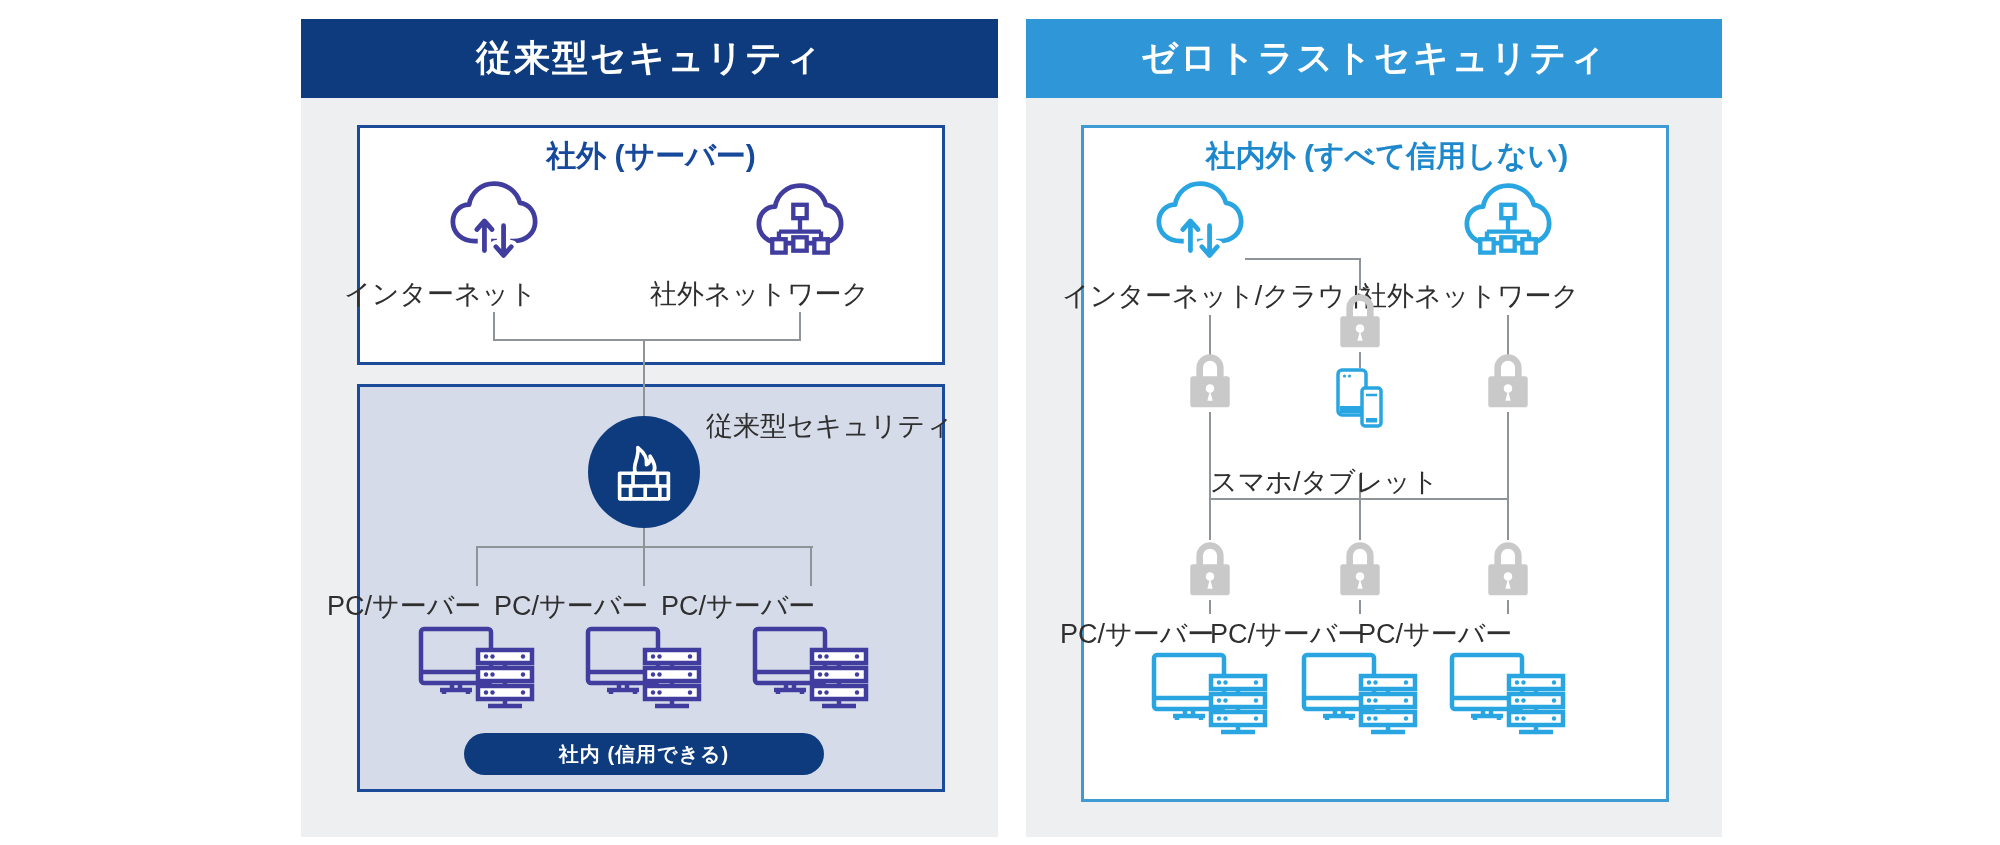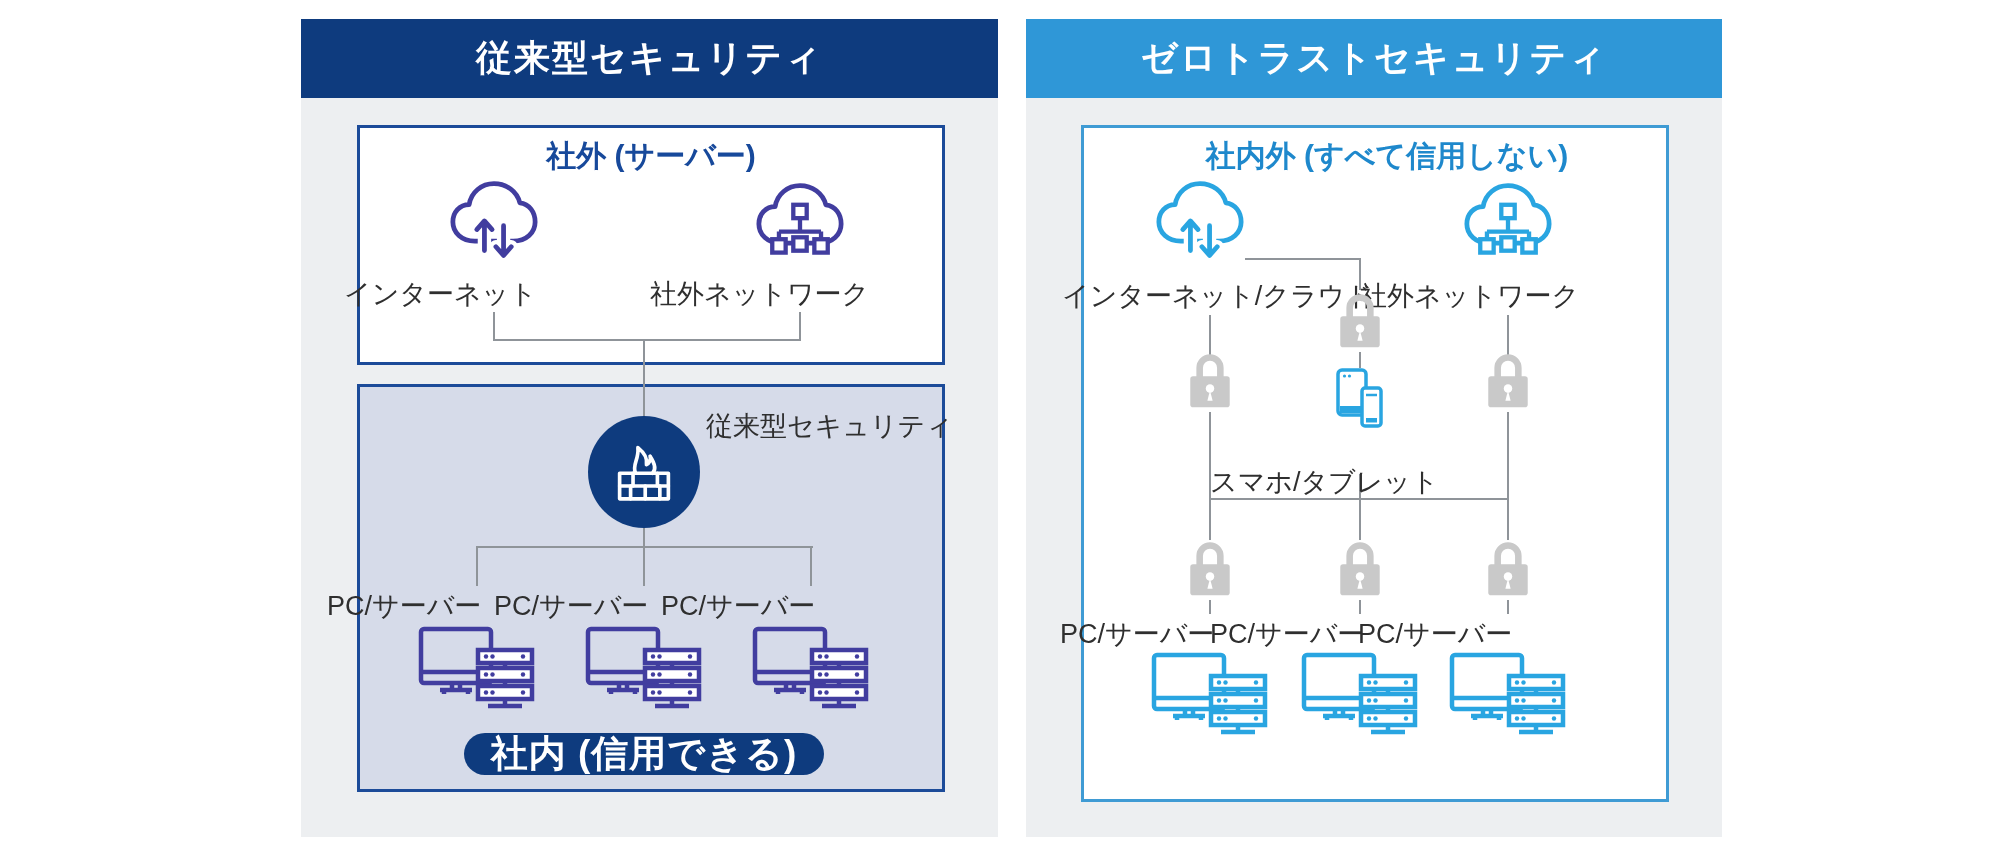--- a/index.html
+++ b/index.html
@@ -35,21 +35,21 @@
   .lbl{position:absolute;font-size:27px;color:var(--text);text-align:left;white-space:nowrap;z-index:4;}
   .line{position:absolute;background:var(--line-gray);z-index:3;}
   .icon{position:absolute;z-index:5;line-height:0;}
   .icon svg{display:block;}
   .ic-purple{color:var(--purple);}
   .ic-blue{color:var(--light-blue);}
   .ic-lock{color:var(--lock-gray);}
   .fw-circle{position:absolute;background:var(--navy);border-radius:50%;z-index:5;
              display:flex;align-items:center;justify-content:center;color:#fff;}
   .pill{position:absolute;background:var(--navy);border-radius:22px;color:#fff;font-weight:bold;
-        font-size:37px;display:flex;align-items:center;justify-content:center;z-index:6;letter-spacing:1px;}
+        font-size:20px;display:flex;align-items:center;justify-content:center;z-index:6;letter-spacing:1px;}
 </style>
 </head>
 <body>
 
 <svg width="0" height="0" style="position:absolute" aria-hidden="true">
   <defs>
 
     <symbol id="sym-cloud-updown" viewBox="0 0 100 92">
       <path d="M30 68 C16 68 7 59 7 48 C7 38 14 30 24 30 C26 17 37 8 50 8 C63 8 74 16 77 28 C87 29 93 38 93 48 C93 59 84 68 70 68 Z" fill="none" stroke="currentColor" stroke-width="5" stroke-linejoin="round"></path>
       <g stroke="#fff" stroke-width="14" fill="none" stroke-linecap="round" stroke-linejoin="round">

